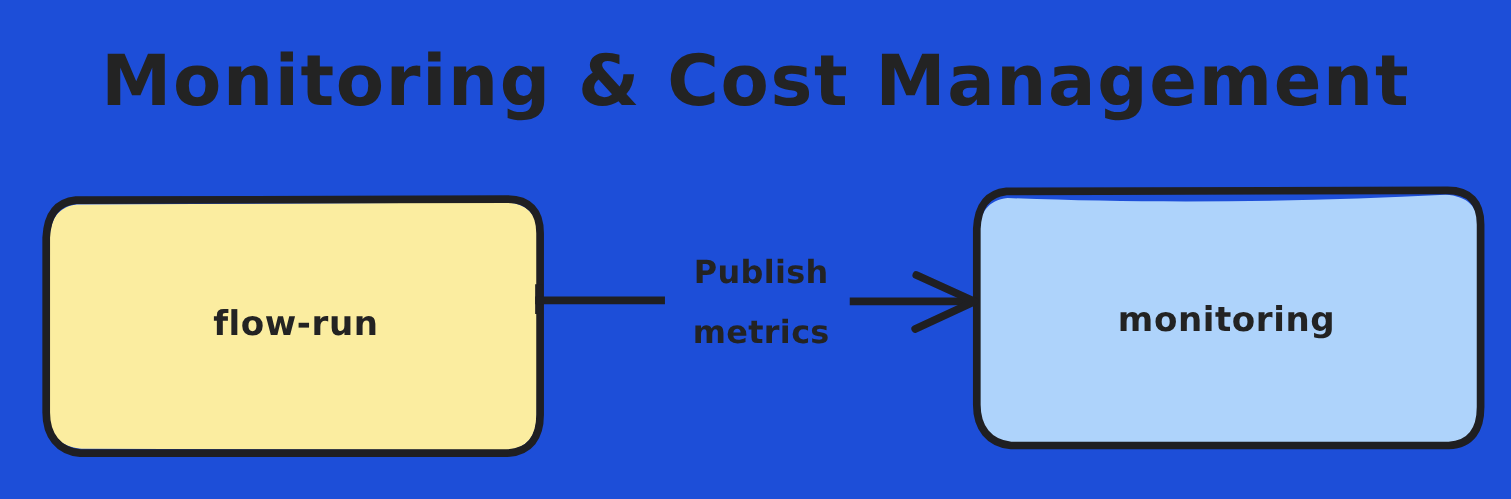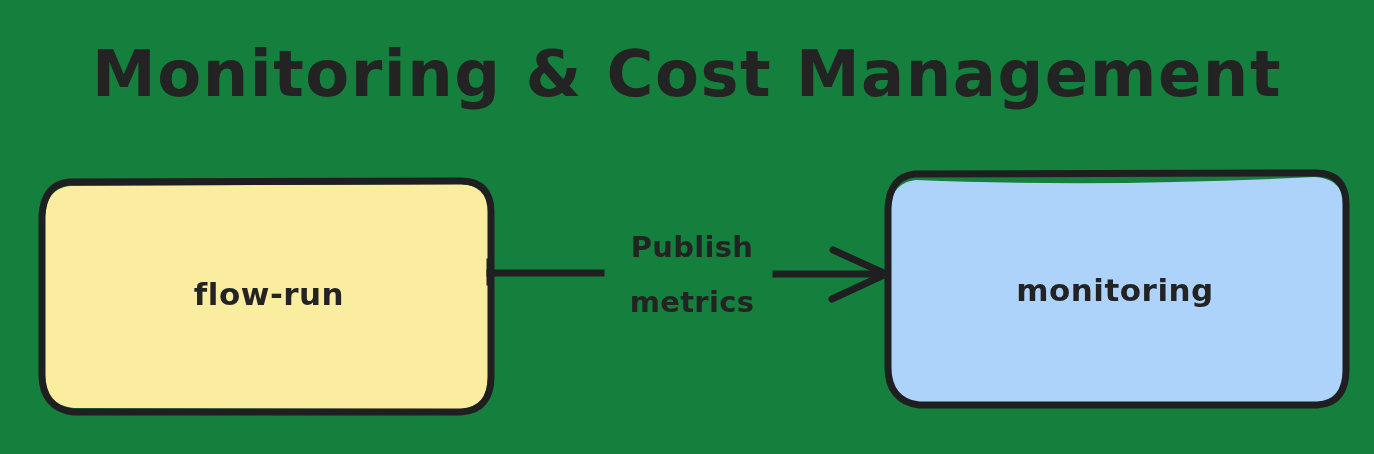--- a/index.html
+++ b/index.html
@@ -59,21 +59,21 @@
     fill: none;
     stroke: #1f1f22;
     stroke-width: 7;
     stroke-linecap: round;
     stroke-linejoin: round;
   }
 </style>
 </head>
 <body>
 
-<div id="diagram-root" style="background: #15803d;">
+<div id="diagram-root" style="background: #1d4ed8;">
   <svg id="diagram-svg" viewBox="0 0 1374 454" xmlns="http://www.w3.org/2000/svg">
 
     <text class="hand-text diagram-title" x="687" y="78" text-anchor="middle" fill="#232323">Monitoring &amp; Cost Management</text>
 
     <g>
 
       <path d="M 70 186
                C 52 188 46 200 45 218
                L 44 374
                C 44 394 54 406 74 408

